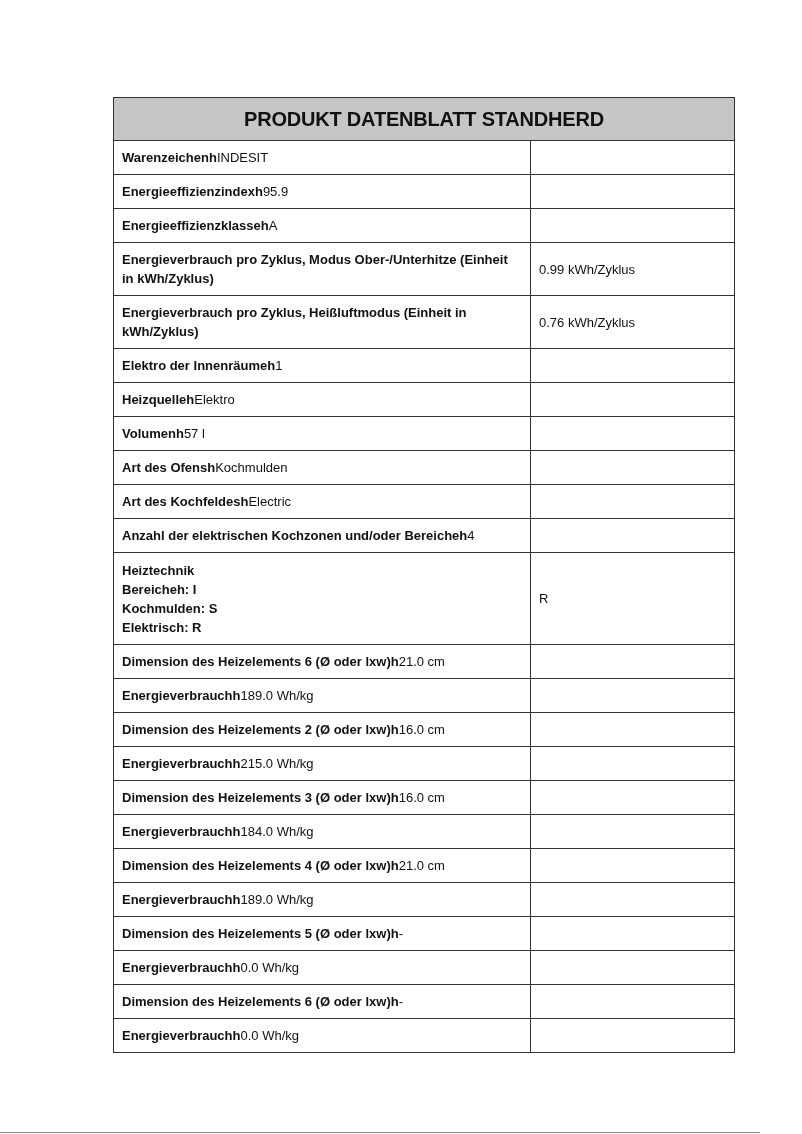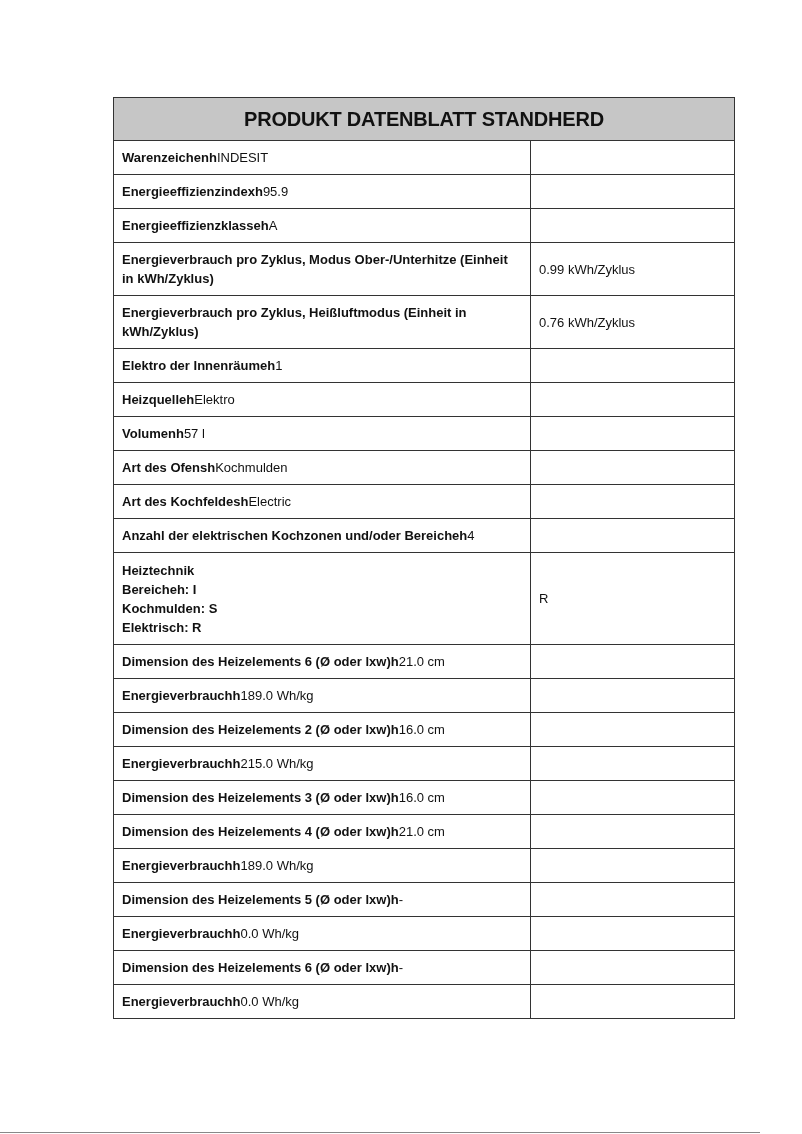--- a/index.html
+++ b/index.html
@@ -98,20 +98,24 @@
     </tr>
     <tr class="r1">
       <td><span class="lbl">Energieverbrauchh</span><span class="val">215.0 Wh/kg</span></td>
       <td></td>
     </tr>
     <tr class="r1">
       <td><span class="lbl">Dimension des Heizelements 3 (Ø oder lxw)h</span><span class="val">16.0 cm</span></td>
       <td></td>
     </tr>
     <tr class="r1">
+      <td><span class="lbl">Energieverbrauchh</span><span class="val">184.0 Wh/kg</span></td>
+      <td></td>
+    </tr>
+    <tr class="r1">
       <td><span class="lbl">Dimension des Heizelements 4 (Ø oder lxw)h</span><span class="val">21.0 cm</span></td>
       <td></td>
     </tr>
     <tr class="r1">
       <td><span class="lbl">Energieverbrauchh</span><span class="val">189.0 Wh/kg</span></td>
       <td></td>
     </tr>
     <tr class="r1">
       <td><span class="lbl">Dimension des Heizelements 5 (Ø oder lxw)h</span><span class="val">-</span></td>
       <td></td>

